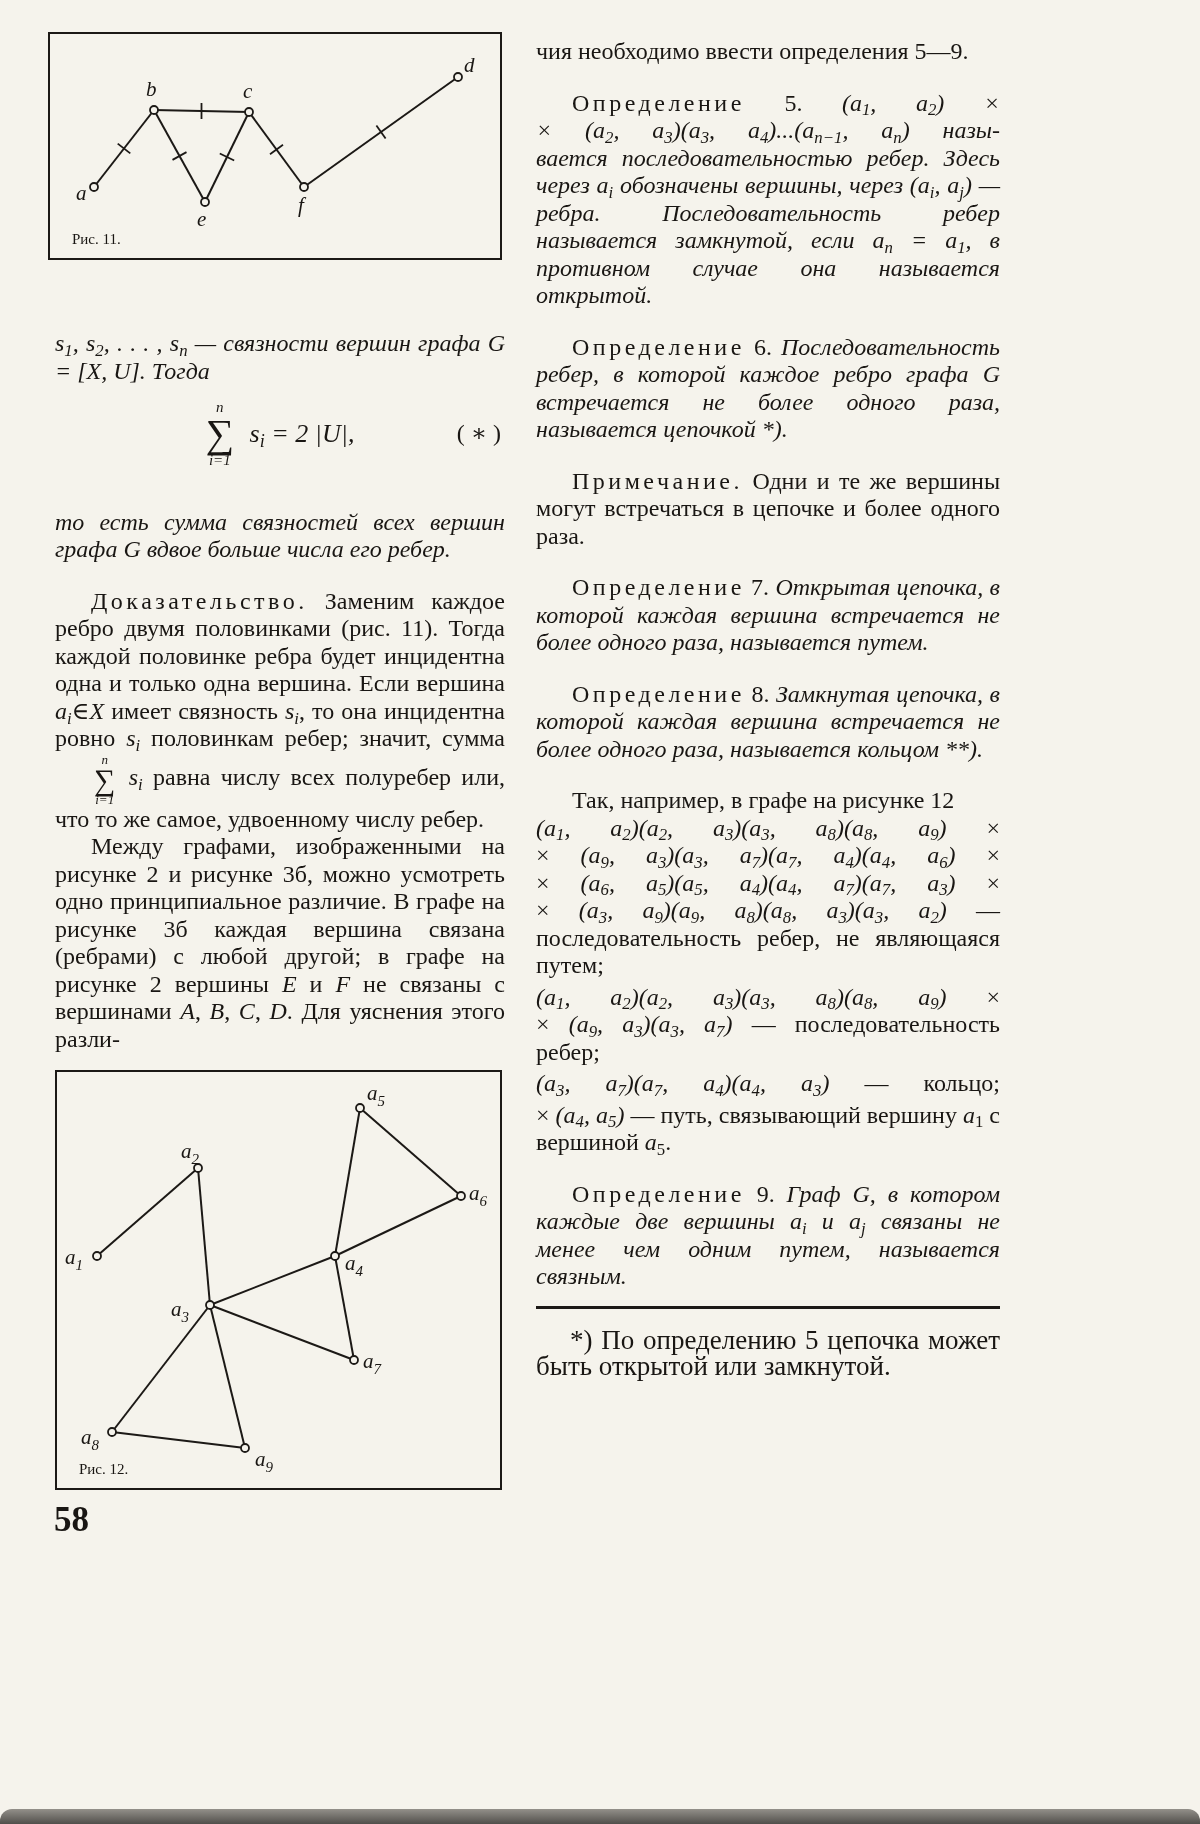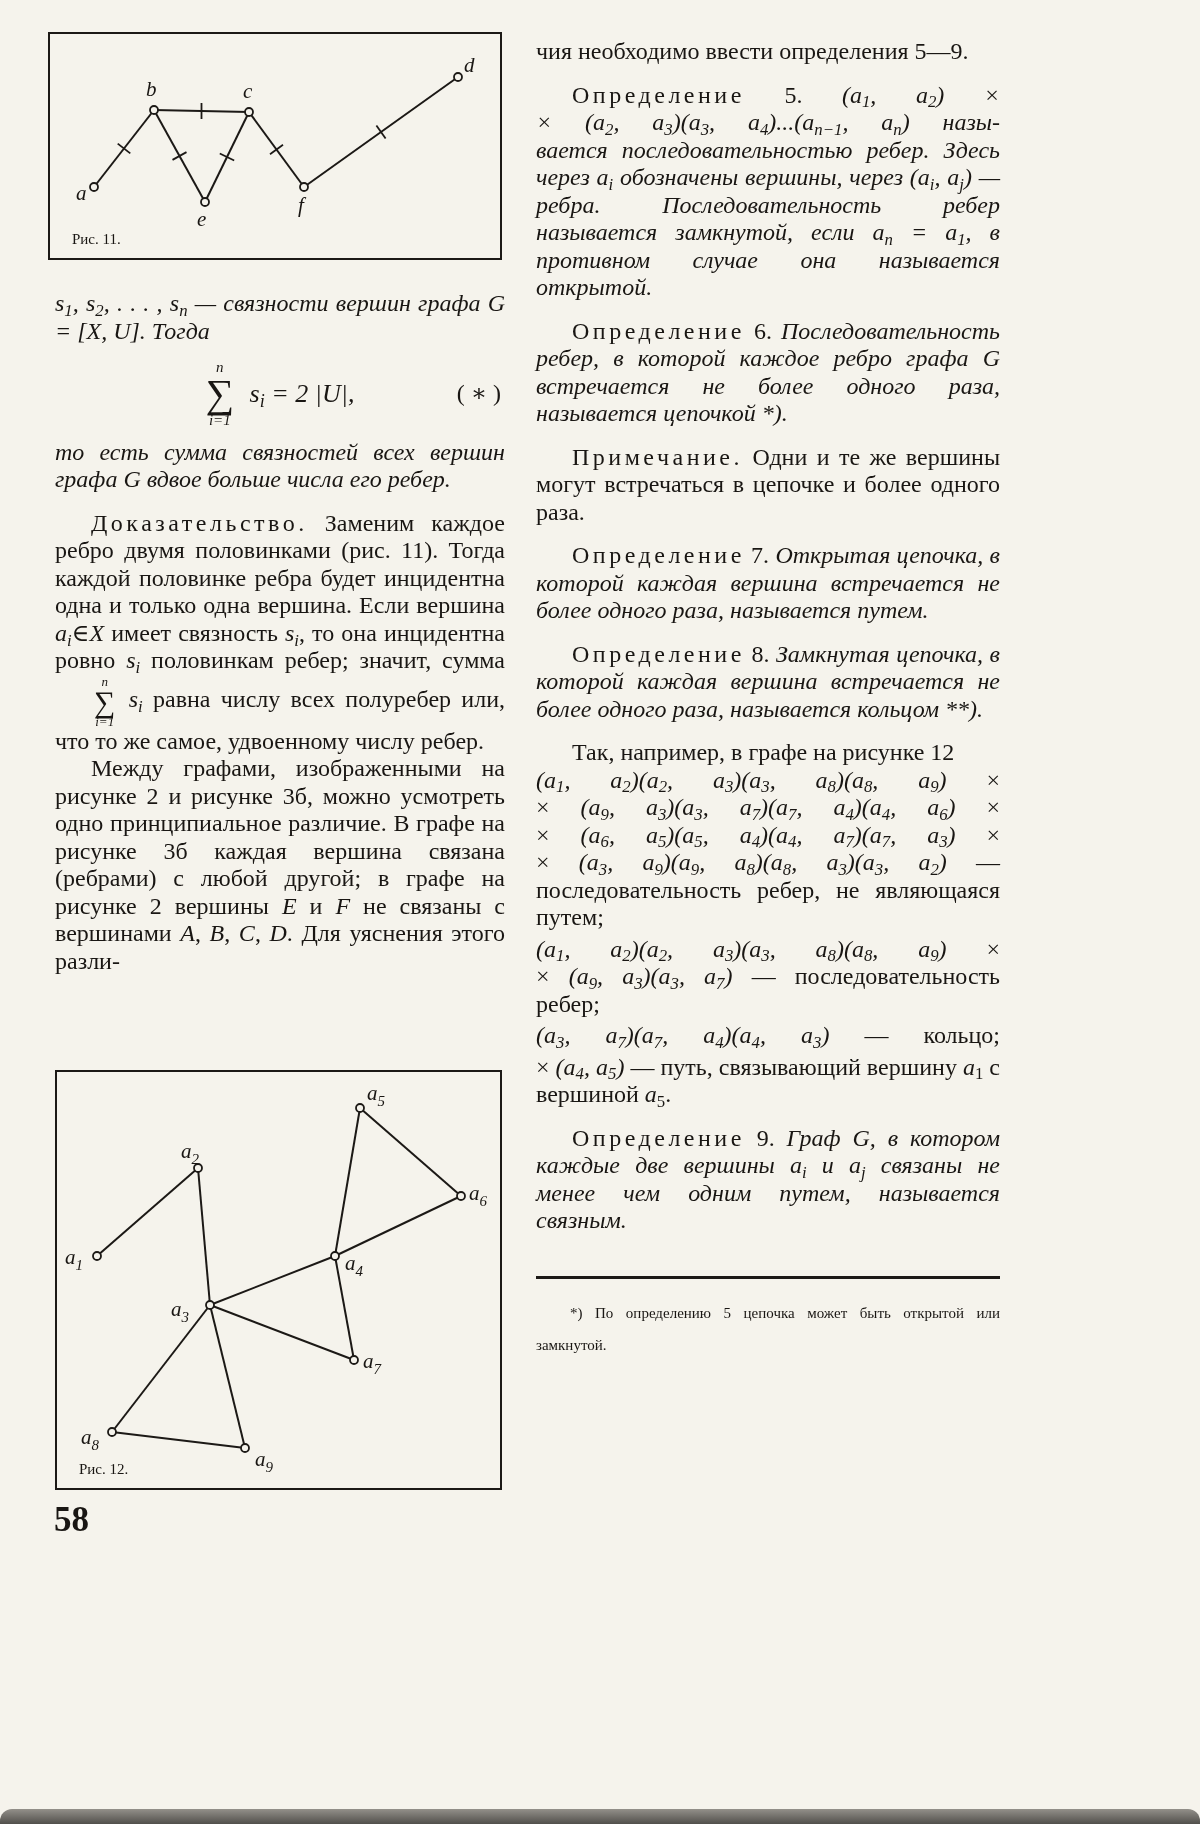--- a/index.html
+++ b/index.html
@@ -6,24 +6,24 @@
   html,body { background:#e8e6e0; }
   .page {
     position:relative; width:1200px; height:1824px;
     background:#f5f3ec; color:#191613; overflow:hidden;
     font-family:"Liberation Serif","DejaVu Serif",serif;
   }
   .col { position:absolute; font-size:24px; line-height:27.5px; text-align:justify; }
   .col-left  { left:55px;  top:290px; width:450px; }
   .col-right { left:536px; top:38px;  width:464px; }
   p { margin:0; }
-  .gap  { margin-top:16px; }
+  .gap  { margin-top:24px; }
   .sgap { margin-top:4px; }
   .ind  { text-indent:36px; }
-  .it   { font-style:italic; }
+  .it   { font-style:italic;margin-top:40px; }
   .sp   { letter-spacing:3.5px; }
   .jl   { display:block; text-align:justify; text-align-last:justify; text-indent:0; }
   .fdent{ text-indent:36px; }
 
   .fig-box { position:absolute; border:2px solid #1c1916; }
   #fig11 { left:48px; top:32px;   width:454px; height:228px; }
   #fig12 { left:55px; top:1070px; width:447px; height:420px; }
   .fig-caption { position:absolute; left:22px; bottom:10px; font-size:15px; font-style:normal; }
 
   svg { display:block; }
@@ -46,22 +46,22 @@
 
   .isum { display:inline-flex; flex-direction:column; align-items:center;
           line-height:1; vertical-align:middle; margin:0 3px; }
   .ist,.isb { font-size:13px; font-style:italic; line-height:1; }
   .isg { font-size:30px; line-height:.9; }
 
   sub { font-size:70%; vertical-align:baseline; position:relative; top:.28em; line-height:0; }
 
   .pagenum { position:absolute; left:54px; top:1500px; font-size:35px; font-weight:bold; }
 
-  .footnotes { position:absolute; left:536px; top:1276px; width:464px;
-               font-size:15px; line-height:32px; text-align:justify; }
+  .footnotes { position:absolute; left:536px; top:1306px; width:464px;
+               font-size:27px; line-height:26px; text-align:justify; }
   .fn-rule { width:100%; height:3px; background:#1c1916; margin-bottom:18px; }
   .footnotes p { text-indent:34px; }
 
   .scan-strip { position:absolute; left:0; right:0; bottom:0; height:15px;
                 background:linear-gradient(180deg,#93908a,#514f4b);
                 border-radius:12px 12px 0 0; }
 </style>
 </head>
 <body>
 

